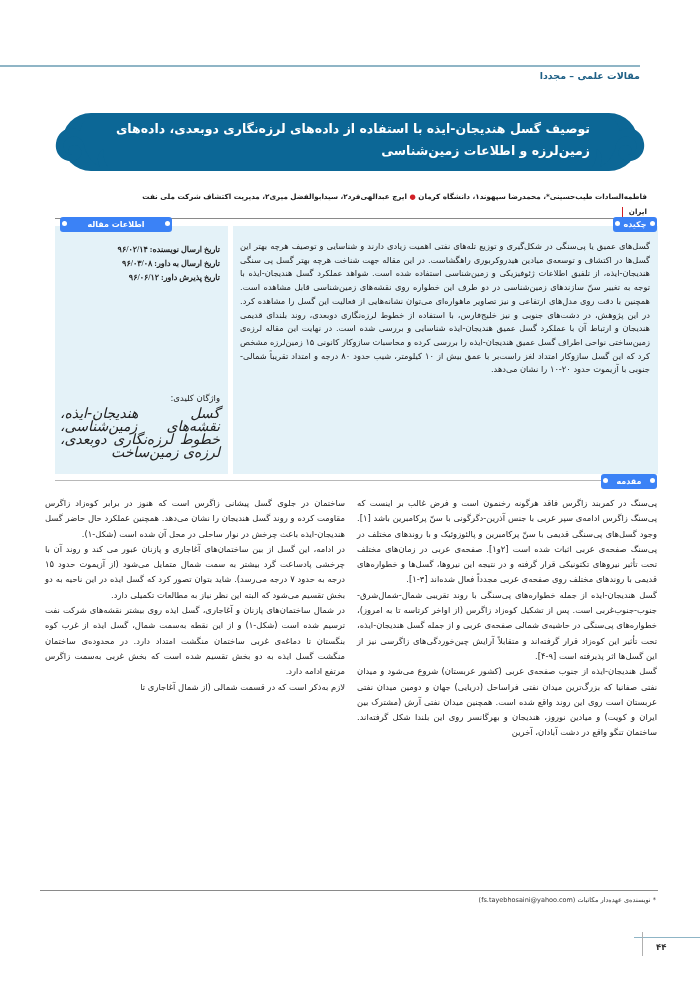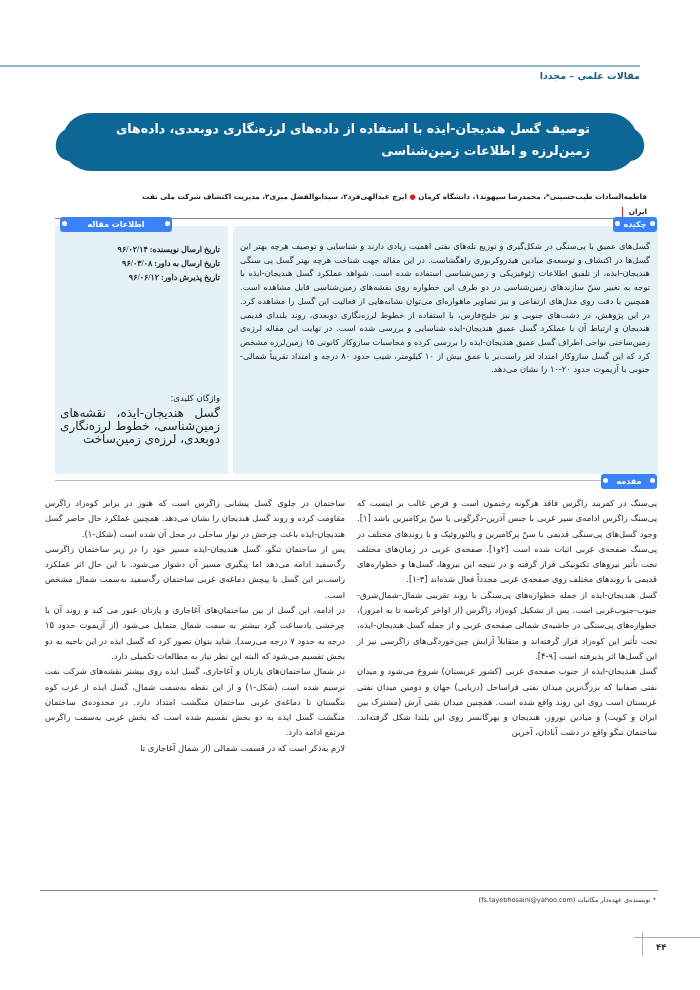--- a/index.html
+++ b/index.html
@@ -29,21 +29,21 @@
   .tag::before { right: 2px; } .tag::after { left: 2px; }
   .tag-abstract { right: 43px; top: 217px; width: 44px; margin-left: 11px; }
   .tag-info { left: 60px; top: 217px; width: 112px; }
   .tag-intro { right: 43px; top: 474px; width: 56px; }
 
   .abstract-text { position: absolute; right: 50px; top: 240px; width: 410px; font-size: 8.3px; line-height: 13.7px; text-align: justify; text-align-last: right; color: #222; }
 
   .dates { position: absolute; left: 70px; top: 243px; width: 150px; font-size: 8px; font-weight: bold; line-height: 14px; text-align: right; font-family: Liberation Serif, serif; }
   .dates .row { display: block; }
   .kw-title { position: absolute; left: 70px; top: 393px; width: 150px; font-size: 8.5px; font-weight: normal; text-align: right; }
-  .kw-text { position: absolute; left: 60px; top: 407px; width: 160px; font-size: 12px; line-height: 13px; text-align: justify; text-align-last: right; }
+  .kw-text { position: absolute; left: 60px; top: 407px; width: 160px; font-size: 14px; line-height: 13px; text-align: justify; text-align-last: right; font-style: italic; }
 
   .col-rule { position: absolute; left: 55px; top: 480px; width: 600px; height: 1px; background: #b8b8b8; }
 
   .col { position: absolute; top: 496px; width: 300px; font-size: 8.4px; line-height: 15.3px; text-align: justify; color: #222; }
   .col p { text-align: justify; text-align-last: right; }
   .col.right { right: 43px; }
   .col.left { left: 45px; }
 
   .foot-rule { position: absolute; left: 40px; top: 890px; width: 618px; height: 1px; background: #8a8a8a; }
   .footnote { position: absolute; right: 44px; top: 896px; font-size: 6.5px; color: #333; margin-left: 44px; }
@@ -96,21 +96,20 @@
 <div class="tag tag-intro">مقدمه</div>
 
 <div class="col right">
   <p>پی‌سنگ در کمربند زاگرس فاقد هرگونه رخنمون است و فرض غالب بر اینست که پی‌سنگ زاگرس ادامه‌ی سپر عربی با جنس آذرین-دگرگونی با سنّ پرکامبرین باشد [۱]. وجود گسل‌های پی‌سنگی قدیمی با سنّ پرکامبرین و پالئوزوئیک و با روندهای مختلف در پی‌سنگ صفحه‌ی عربی اثبات شده است [۲و۱]. صفحه‌ی عربی در زمان‌های مختلف تحت تأثیر نیروهای تکتونیکی قرار گرفته و در نتیجه این نیروها، گسل‌ها و خطواره‌های قدیمی با روندهای مختلف روی صفحه‌ی عربی مجدداً فعال شده‌اند [۳-۱].</p>
   <p>گسل هندیجان-ایذه از جمله خطواره‌های پی‌سنگی با روند تقریبی شمال-شمال‌شرق-جنوب-جنوب‌غربی است. پس از تشکیل کوه‌زاد زاگرس (از اواخر کرتاسه تا به امروز)، خطواره‌های پی‌سنگی در حاشیه‌ی شمالی صفحه‌ی عربی و از جمله گسل هندیجان-ایذه، تحت تأثیر این کوه‌زاد قرار گرفته‌اند و متقابلاً آرایش چین‌خوردگی‌های زاگرسی نیز از این گسل‌ها اثر پذیرفته است [۹-۴].</p>
   <p>گسل هندیجان-ایذه از جنوب صفحه‌ی عربی (کشور عربستان) شروع می‌شود و میدان نفتی صفانیا که بزرگ‌ترین میدان نفتی فراساحل (دریایی) جهان و دومین میدان نفتی عربستان است روی این روند واقع شده است. همچنین میدان نفتی آرش (مشترک بین ایران و کویت) و میادین نوروز، هندیجان و بهرگانسر روی این بلندا شکل گرفته‌اند. ساختمان تنگو واقع در دشت آبادان، آخرین</p>
 </div>
 
 <div class="col left">
   <p>ساختمان در جلوی گسل پیشانی زاگرس است که هنوز در برابر کوه‌زاد زاگرس مقاومت کرده و روند گسل هندیجان را نشان می‌دهد. همچنین عملکرد حال حاضر گسل هندیجان-ایذه باعث چرخش در نوار ساحلی در محل آن شده است (شکل-۱).</p>
-  <p>پس از ساختمان تنگو، گسل هندیجان-ایذه مسیر خود را در زیر ساختمان زاگرسی رگ‌سفید ادامه می‌دهد اما پیگیری مسیر آن دشوار می‌شود. با این حال اثر عملکرد راست‌بر این گسل با پیچش دماغه‌ی غربی ساختمان رگ‌سفید به‌سمت شمال مشخص است.</p>
   <p>در ادامه، این گسل از بین ساختمان‌های آغاجاری و پازنان عبور می کند و روند آن با چرخشی پادساعت گرد بیشتر به سمت شمال متمایل می‌شود (از آزیموت حدود ۱۵ درجه به حدود ۷ درجه می‌رسد). شاید بتوان تصور کرد که گسل ایذه در این ناحیه به دو بخش تقسیم می‌شود که البته این نظر نیاز به مطالعات تکمیلی دارد.</p>
   <p>در شمال ساختمان‌های پازنان و آغاجاری، گسل ایذه روی بیشتر نقشه‌های شرکت نفت ترسیم شده است (شکل-۱) و از این نقطه به‌سمت شمال، گسل ایذه از غرب کوه بنگستان تا دماغه‌ی غربی ساختمان منگشت امتداد دارد. در محدوده‌ی ساختمان منگشت گسل ایذه به دو بخش تقسیم شده است که بخش غربی به‌سمت زاگرس مرتفع ادامه دارد.</p>
   <p>لازم به‌ذکر است که در قسمت شمالی (از شمال آغاجاری تا</p>
 </div>
 
 <div class="foot-rule"></div>
 <div class="footnote">* نویسنده‌ی عهده‌دار مکاتبات (fs.tayebhosaini@yahoo.com)</div>
 
 <div class="bottom-rule"></div>
 <div class="page-tick"></div>

